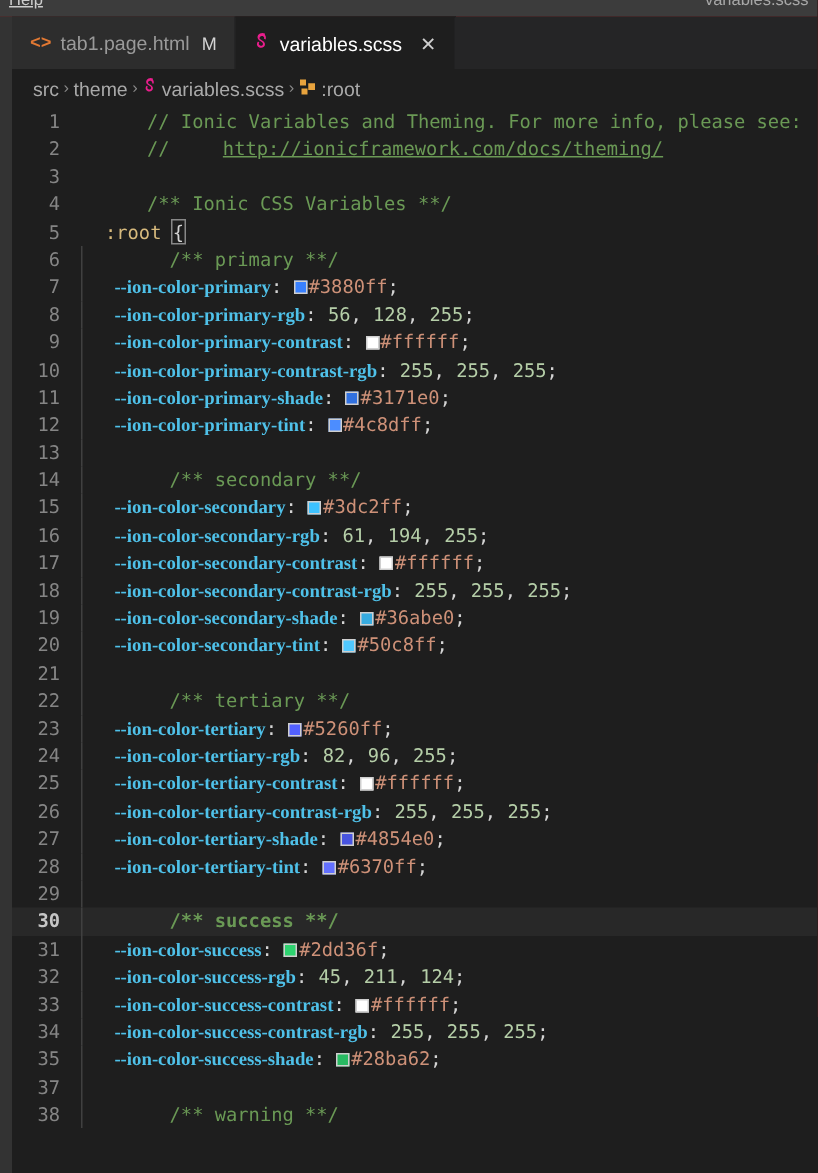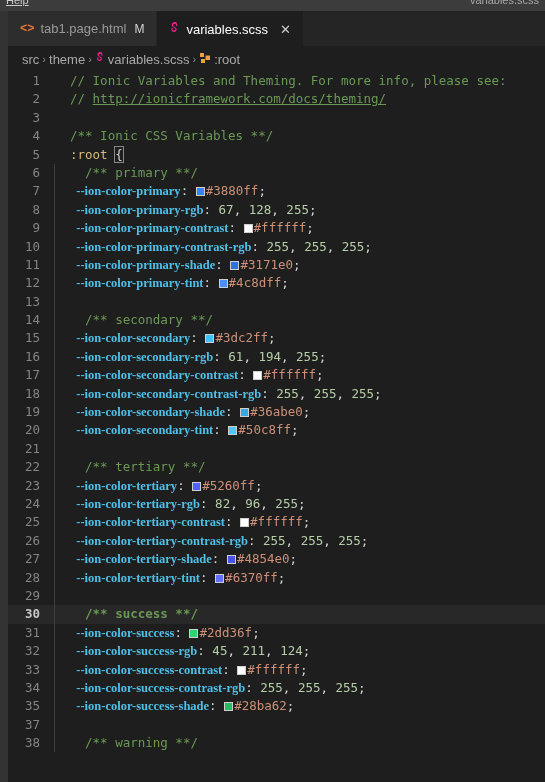--- a/index.html
+++ b/index.html
@@ -162,21 +162,21 @@
   
   .code.guide::before {
     content: "";
     position: absolute;
     left: 0px; top: 0; bottom: 0;
     width: 1px;
     background: #404040;
   }
 
   
-  .cm  { color: #6a9955; }
+  .cm  { color: #6a9955; margin-left: 28px; }
   .var { color: #4fc1e9; font-weight: bold; font-family: Liberation Serif, serif; }   
   .pun { color: #d4d4d4; }                      
   .hex { color: #ce9178; }                      
   .num { color: #b5cea8; }                      
   .sel { color: #d7ba7d; }                      
   .brc { color: #d4d4d4; }
 
   .bracket-match {
     outline: 1px solid #888888;
     outline-offset: 0px;
@@ -248,21 +248,21 @@
     </div>
 
   <div class="editor">
       <div class="line"><div class="lnum">1</div><div class="code"><span class="cm">// Ionic Variables and Theming. For more info, please see:</span></div></div>
       <div class="line"><div class="lnum">2</div><div class="code"><span class="cm">// </span><span class="cm" style="text-decoration: underline;">http://ionicframework.com/docs/theming/</span></div></div>
       <div class="line"><div class="lnum">3</div><div class="code"></div></div>
       <div class="line"><div class="lnum">4</div><div class="code"><span class="cm">/** Ionic CSS Variables **/</span></div></div>
       <div class="line"><div class="lnum">5</div><div class="code"><span class="sel">:root </span><span class="brc bracket-match">{</span></div></div>
       <div class="line"><div class="lnum">6</div><div class="code guide"><span class="cm">  /** primary **/</span></div></div>
       <div class="line"><div class="lnum">7</div><div class="code guide"><span class="var">  --ion-color-primary</span><span class="pun">: </span><span class="swatch" style="background: rgb(56, 128, 255);"></span><span class="hex">#3880ff</span><span class="pun">;</span></div></div>
-      <div class="line"><div class="lnum">8</div><div class="code guide"><span class="var">  --ion-color-primary-rgb</span><span class="pun">: </span><span class="num">67</span><span class="pun">, </span><span class="num">128</span><span class="pun">, </span><span class="num">255</span><span class="pun">;</span></div></div>
+      <div class="line"><div class="lnum">8</div><div class="code guide"><span class="var">  --ion-color-primary-rgb</span><span class="pun">: </span><span class="num">56</span><span class="pun">, </span><span class="num">128</span><span class="pun">, </span><span class="num">255</span><span class="pun">;</span></div></div>
       <div class="line"><div class="lnum">9</div><div class="code guide"><span class="var">  --ion-color-primary-contrast</span><span class="pun">: </span><span class="swatch" style="background: rgb(255, 255, 255);"></span><span class="hex">#ffffff</span><span class="pun">;</span></div></div>
       <div class="line"><div class="lnum">10</div><div class="code guide"><span class="var">  --ion-color-primary-contrast-rgb</span><span class="pun">: </span><span class="num">255</span><span class="pun">, </span><span class="num">255</span><span class="pun">, </span><span class="num">255</span><span class="pun">;</span></div></div>
       <div class="line"><div class="lnum">11</div><div class="code guide"><span class="var">  --ion-color-primary-shade</span><span class="pun">: </span><span class="swatch" style="background: rgb(49, 113, 224);"></span><span class="hex">#3171e0</span><span class="pun">;</span></div></div>
       <div class="line"><div class="lnum">12</div><div class="code guide"><span class="var">  --ion-color-primary-tint</span><span class="pun">: </span><span class="swatch" style="background: rgb(76, 141, 255);"></span><span class="hex">#4c8dff</span><span class="pun">;</span></div></div>
       <div class="line"><div class="lnum">13</div><div class="code guide"></div></div>
       <div class="line"><div class="lnum">14</div><div class="code guide"><span class="cm">  /** secondary **/</span></div></div>
       <div class="line"><div class="lnum">15</div><div class="code guide"><span class="var">  --ion-color-secondary</span><span class="pun">: </span><span class="swatch" style="background: rgb(61, 194, 255);"></span><span class="hex">#3dc2ff</span><span class="pun">;</span></div></div>
       <div class="line"><div class="lnum">16</div><div class="code guide"><span class="var">  --ion-color-secondary-rgb</span><span class="pun">: </span><span class="num">61</span><span class="pun">, </span><span class="num">194</span><span class="pun">, </span><span class="num">255</span><span class="pun">;</span></div></div>
       <div class="line"><div class="lnum">17</div><div class="code guide"><span class="var">  --ion-color-secondary-contrast</span><span class="pun">: </span><span class="swatch" style="background: rgb(255, 255, 255);"></span><span class="hex">#ffffff</span><span class="pun">;</span></div></div>
       <div class="line"><div class="lnum">18</div><div class="code guide"><span class="var">  --ion-color-secondary-contrast-rgb</span><span class="pun">: </span><span class="num">255</span><span class="pun">, </span><span class="num">255</span><span class="pun">, </span><span class="num">255</span><span class="pun">;</span></div></div>

